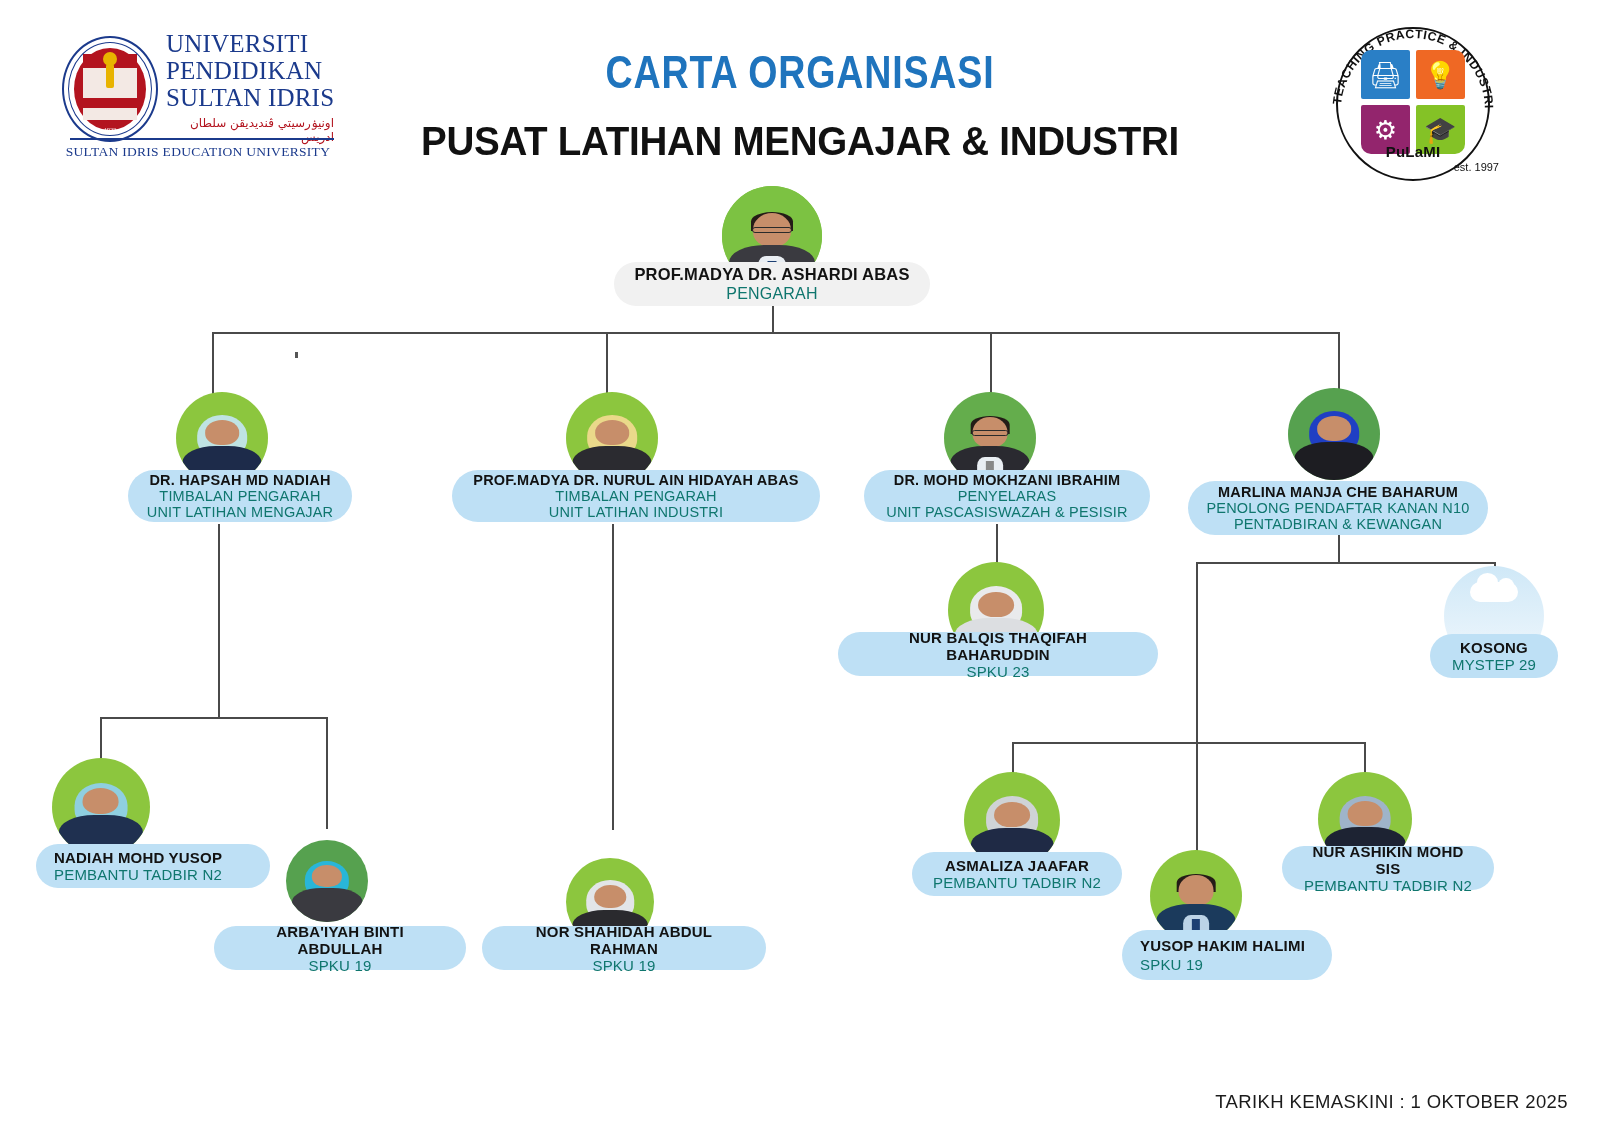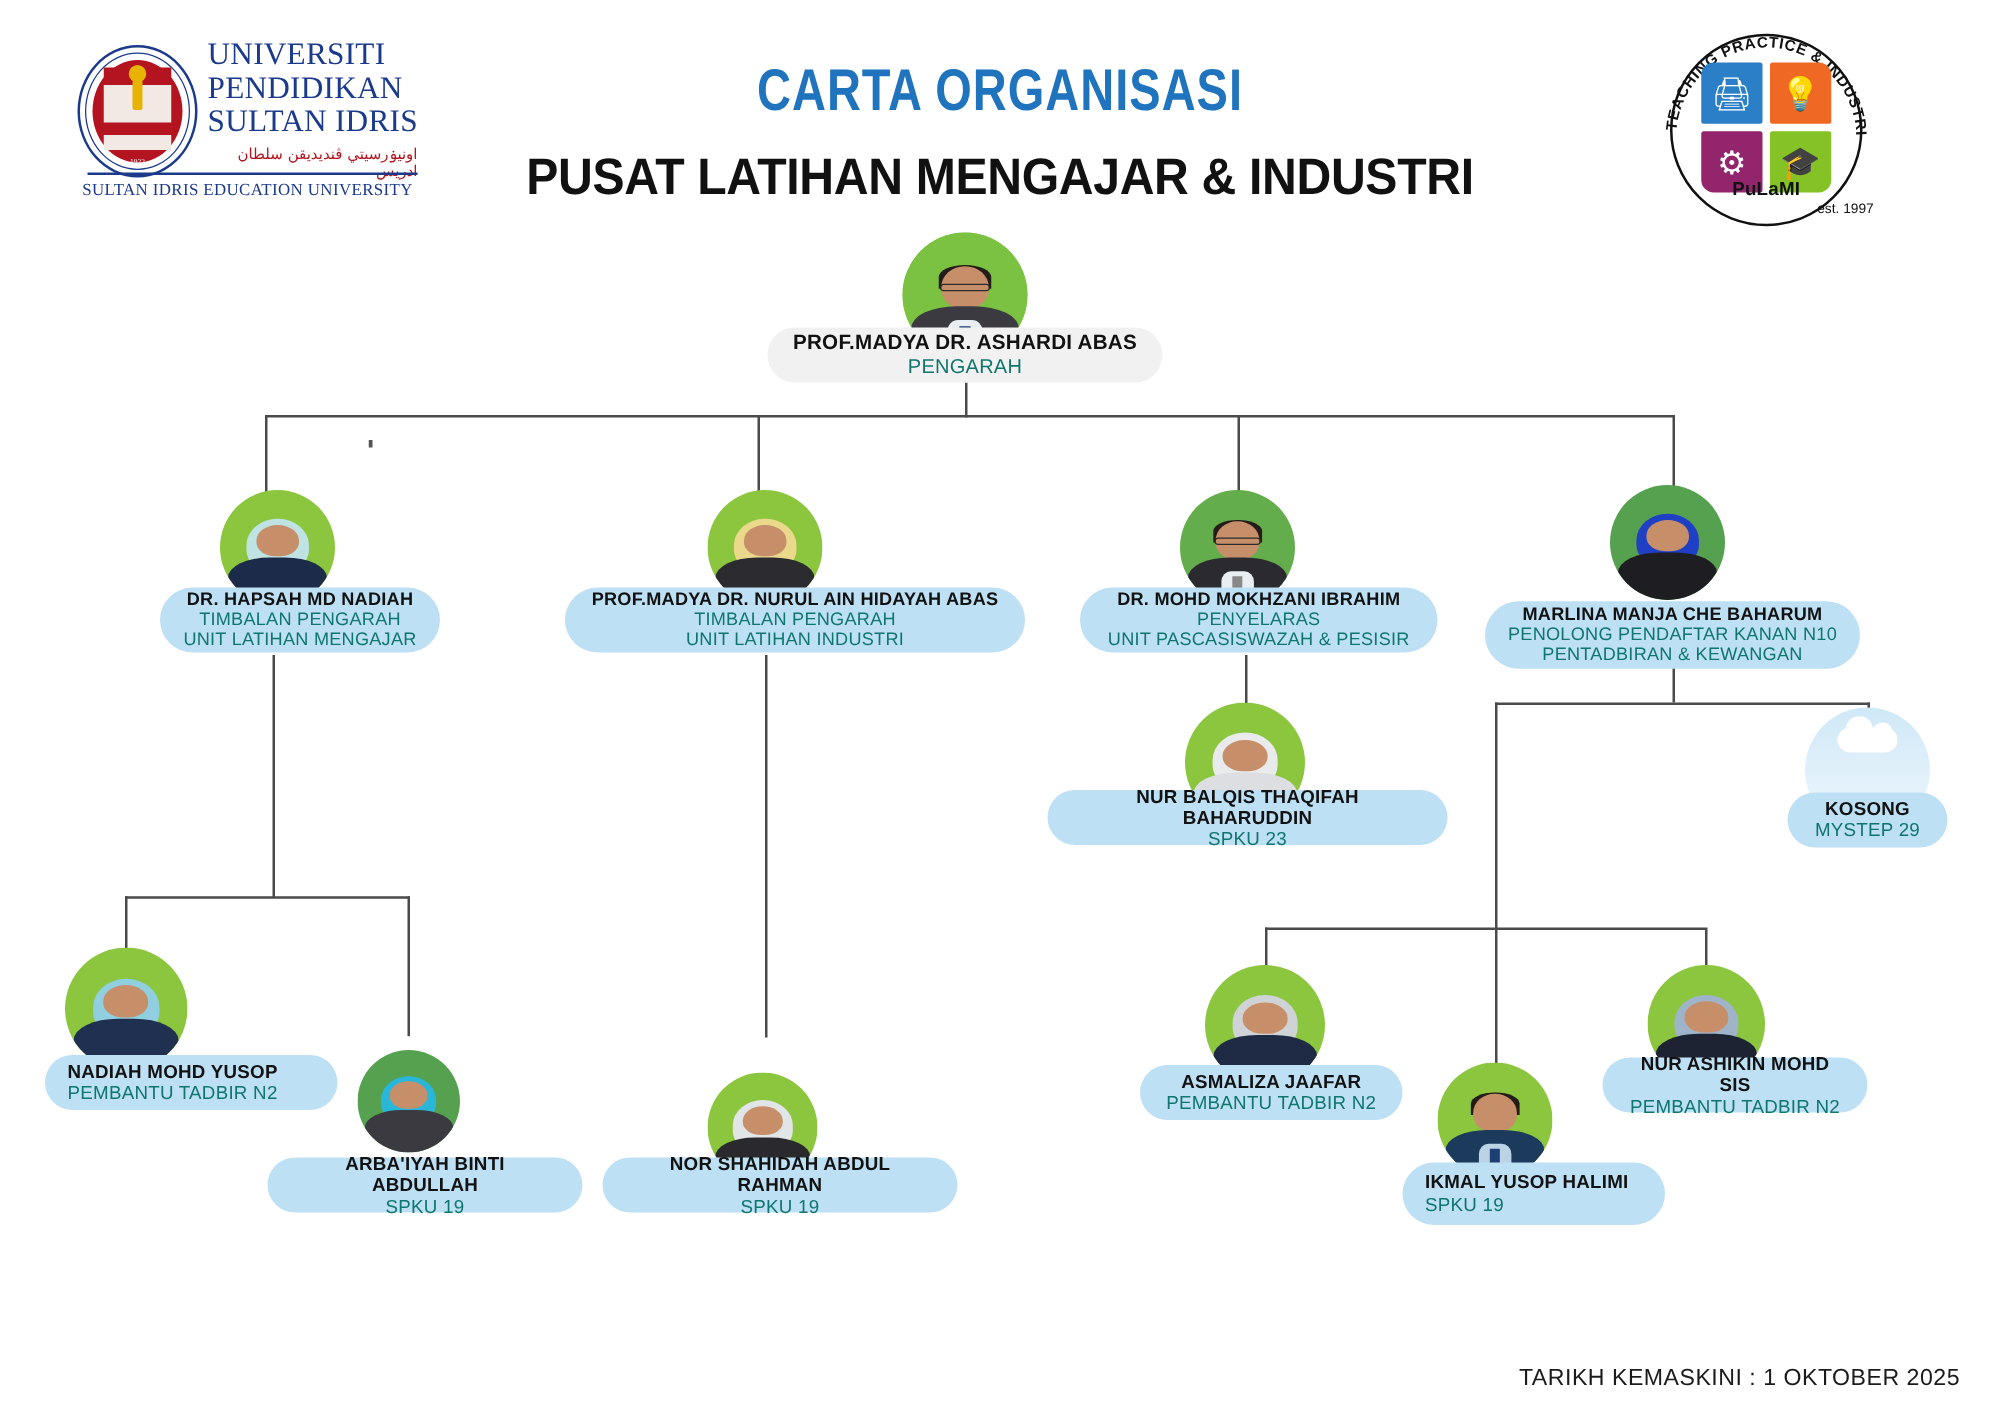--- a/index.html
+++ b/index.html
@@ -452,21 +452,21 @@
       <div class="bg ava-green-lt"></div>
       <div class="person">
         <div class="hair"></div>
         <div class="head"></div>
         <div class="body" style="background:#1b3a5c;"></div>
         <div class="shirt" style="background:#bcd3e6;"></div>
         <div class="tie"></div>
       </div>
     </div>
     <div class="pill blue left" style="left:1086px; top:930px; width:210px; height:50px;">
-      <div class="nm" style="font-size:15px; line-height:19px;">IKMAL YUSOP HALIMI</div>
+      <div class="nm" style="font-size:15px; line-height:19px;">YUSOP HAKIM HALIMI</div>
       <div class="rl" style="font-size:15px; line-height:19px;">SPKU 19</div>
     </div>
   </div>
 
   <div class="node">
     <div class="avatar" style="left:1318px; top:772px; width:94px; height:94px;">
       <div class="bg ava-green-lt"></div>
       <div class="person">
         <div class="hijab" style="background:#9fb4c9;"></div>
         <div class="body" style="background:#1d2333;"></div>

